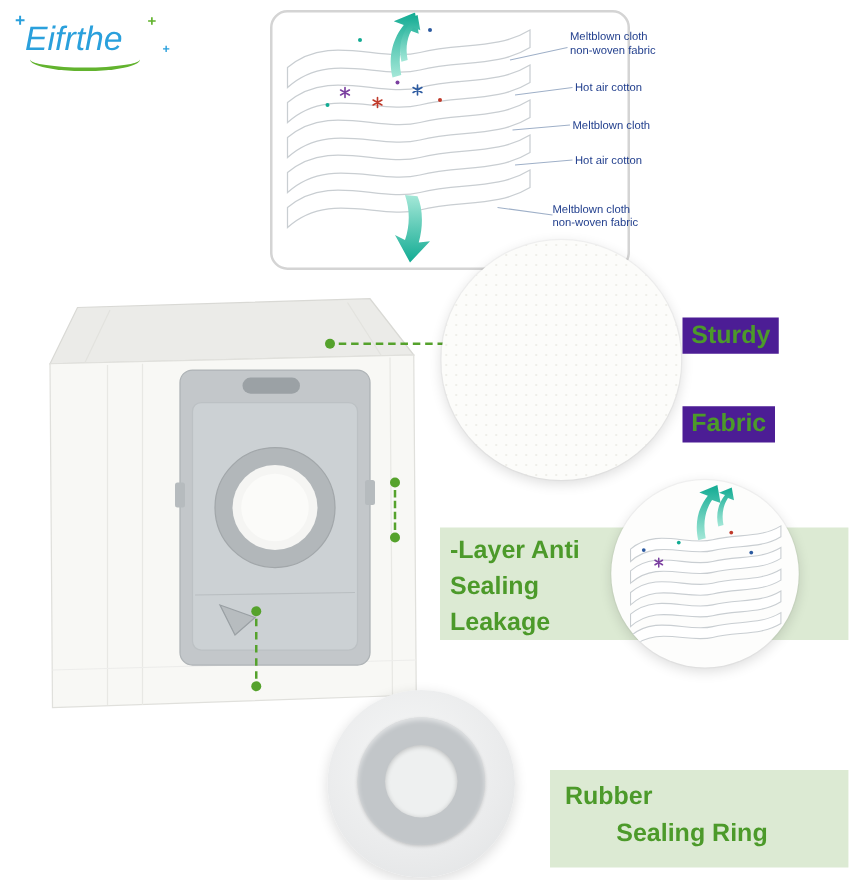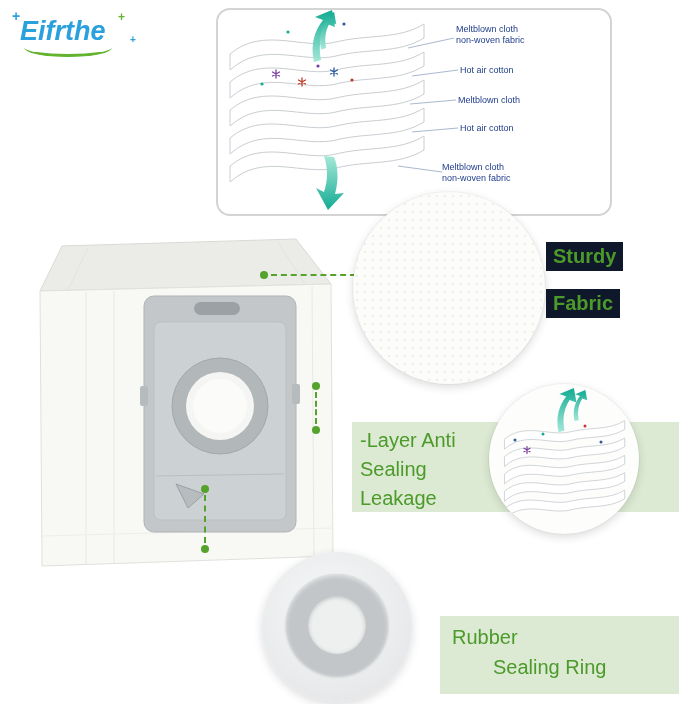--- a/index.html
+++ b/index.html
@@ -1,34 +1,34 @@
 <!DOCTYPE html>
 <html><head>
 <meta charset="utf-8">
 <style>
   html,body{margin:0;padding:0;background:#ffffff;}
   #stage{position:relative;width:679px;height:704px;background:#fff;overflow:hidden;
          font-family:"Liberation Sans",sans-serif;}
   .abs{position:absolute;}
 
   
-  .logo-text{font-size:27px;font-weight:bold;font-style:italic;color:#2aa0dc;}
+  .logo-text{font-size:27px;font-weight:normal;font-style:italic;color:#2aa0dc;}
   .logo-swoosh{width:88px;height:16px;border-bottom:3px solid #62b32e;border-radius:50%;}
   .sparkle{font-weight:bold;font-style:normal;}
 
   
-  .diagram-box{width:396px;height:208px;border:2px solid #d4d4d4;border-radius:14px;background:#fff;box-sizing:border-box;}
+  .diagram-box{width:288px;height:208px;border:2px solid #d4d4d4;border-radius:14px;background:#fff;box-sizing:border-box;}
   .diagram-label{font-size:9px;line-height:1.25;color:#23408e;white-space:pre-line;}
 
   
   .circle{border-radius:50%;background:#fdfdfc;box-shadow:0 3px 10px rgba(0,0,0,0.14),0 0 0 1px rgba(0,0,0,0.03);}
   .fabric-texture{background-color:#fcfcfa;background-image:radial-gradient(#eeeee9 1.2px, transparent 1.2px);background-size:8px 8px;}
   .band{background:#dcead3;}
-  .strip{display:inline-block;background:#0f172a;color:#4c9a2a;font-weight:bold;font-size:20px;line-height:1.25;padding:2px 7px;margin:0 0;}
-  .banner-line{color:#4c9a2a;font-weight:normal;font-size:20px;line-height:29px;}
+  .strip{display:inline-block;background:#4c1d95;color:#4c9a2a;font-weight:bold;font-size:20px;line-height:1.25;padding:2px 7px;margin:12px 0;}
+  .banner-line{color:#4c9a2a;font-weight:bold;font-size:20px;line-height:29px;}
 
   
   .dot{width:8px;height:8px;border-radius:50%;background:#55a22c;}
   .dash-h{border-top:2px dashed #55a22c;height:0;}
   .dash-v{border-left:2px dashed #55a22c;width:0;}
 
   
   .ring-bg{border-radius:50%;background:radial-gradient(circle at 45% 38%, #f6f7f7 0%, #eaebec 60%, #e0e2e3 100%);
            box-shadow:0 3px 10px rgba(0,0,0,0.14);}
   .ring-outer{border-radius:50%;background:#c2c6c9;box-shadow:inset 0 2px 4px rgba(255,255,255,0.55), 0 1px 3px rgba(0,0,0,0.18);}

